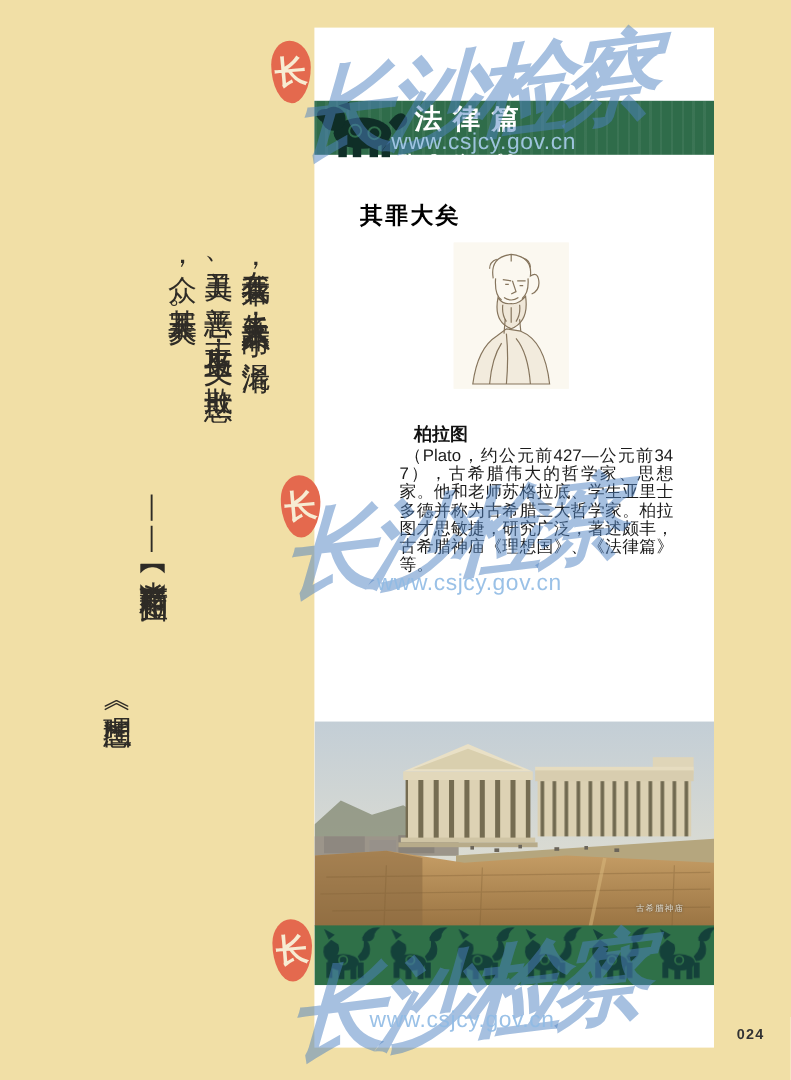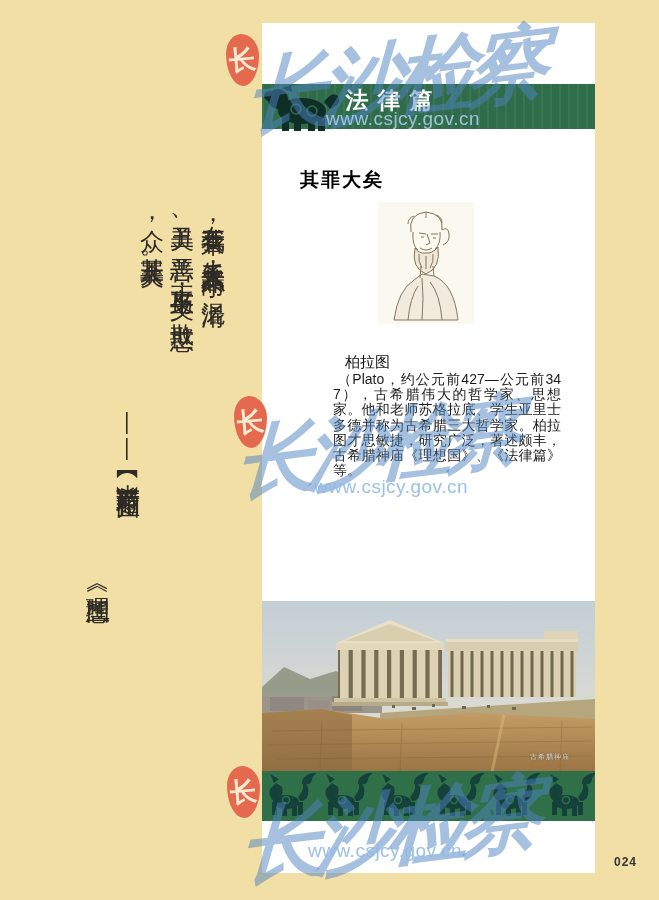--- a/index.html
+++ b/index.html
@@ -13,21 +13,21 @@
   .banner{position:absolute;left:262px;top:84px;width:333px;height:45px;background:#2f6c4a;
           background-image:repeating-linear-gradient(90deg,rgba(255,255,255,0.06) 0 2px,rgba(0,0,0,0) 2px 9px);}
   .banner-lion{position:absolute;left:0;bottom:-3px;width:80px;height:48px;}
   .banner-inner{position:absolute;left:27px;top:3px;width:200px;text-align:center;}
   .banner-title{font-family:"DejaVu Serif",serif;font-weight:bold;color:#ffffff;font-size:23px;letter-spacing:9px;line-height:25px;text-indent:9px;}
   .banner-sub{font-family:"DejaVu Serif",serif;font-weight:bold;color:#ffffff;font-size:9px;letter-spacing:1px;margin-top:16px;}
 
   
   .heading{position:absolute;left:300px;top:167px;font-size:19px;font-weight:bold;color:#000;letter-spacing:2px;}
   .portrait{position:absolute;left:378px;top:202px;width:96px;height:122px;background:#fbf8f0;}
-  .figure-name{position:absolute;left:345px;top:353px;font-size:15px;font-weight:normal;color:#111;}
+  .figure-name{position:absolute;left:345px;top:353px;font-size:15px;font-weight:bold;color:#111;}
   .para{position:absolute;left:333px;width:228px;font-size:14px;line-height:15.2px;color:#1b1b1b;text-align:justify;word-break:break-all;}
   .para1{top:372px;text-indent:0.3em;}
   .para2{top:487px;text-indent:2.4em;}
 
   
   .photo{position:absolute;left:262px;top:601px;width:333px;height:171px;overflow:hidden;}
   .photo-caption{position:absolute;left:268px;top:151px;font-size:7px;color:#ded9cb;letter-spacing:1px;text-shadow:0 0 2px rgba(60,60,60,.8);}
 
   
   .band{position:absolute;left:262px;top:771px;width:333px;height:50px;}

